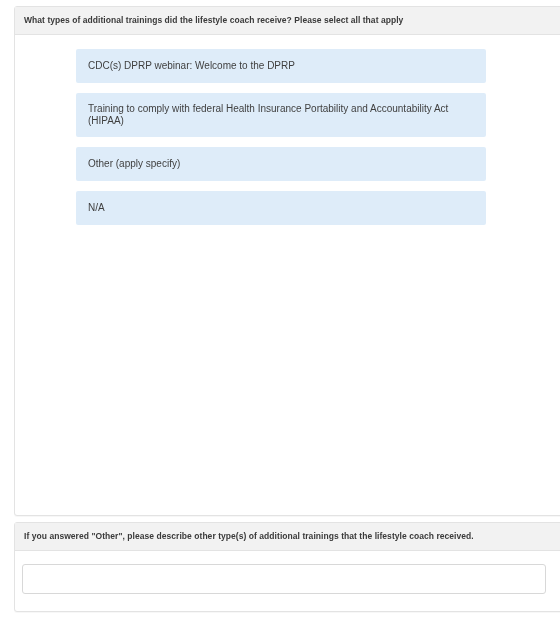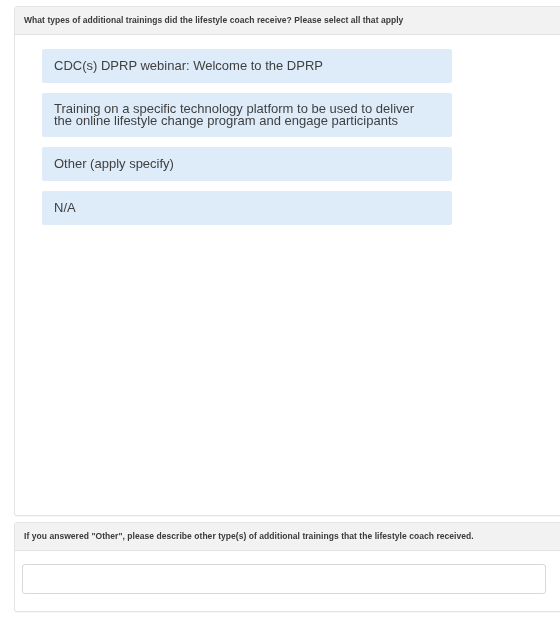--- a/index.html
+++ b/index.html
@@ -55,27 +55,27 @@
   #question-card {
     top: 6px;
     height: 510px;
   }
 
   .options {
     padding: 14px 0 14px 0;
   }
 
   .option {
-    margin: 0 0 10px 27px;   
+    margin: 0 0 10px 61px;   
     width: 410px;
     background: #deecf9;
     border-radius: 2px;
     box-sizing: border-box;
     padding: 10px 26px 10px 12px;
-    font-size: 13px;
+    font-size: 10px;
     line-height: 12px;
     color: #3f3f3f;
     min-height: 34px;
     display: flex;
     align-items: center;
     cursor: pointer;
   }
   .option:last-child { margin-bottom: 0; }
   .option-label { display: block; }
 
@@ -115,27 +115,27 @@
 
     <div class="card-body">
       <div class="options">
 
         <div class="option">
           <span class="option-label">CDC(s) DPRP webinar: Welcome to the DPRP</span>
         </div>
 
 
 
+        <div class="option">
+          <span class="option-label">Training to comply with federal Health Insurance Portability and Accountability Act (HIPAA)</span>
+        </div>
 
 
 
 
-        <div class="option">
-          <span class="option-label">Training on a specific technology platform to be used to deliver the online lifestyle change program and engage participants</span>
-        </div>
 
         <div class="option">
           <span class="option-label">Other (apply specify)</span>
         </div>
 
         <div class="option">
           <span class="option-label">N/A</span>
         </div>
 
       </div>

